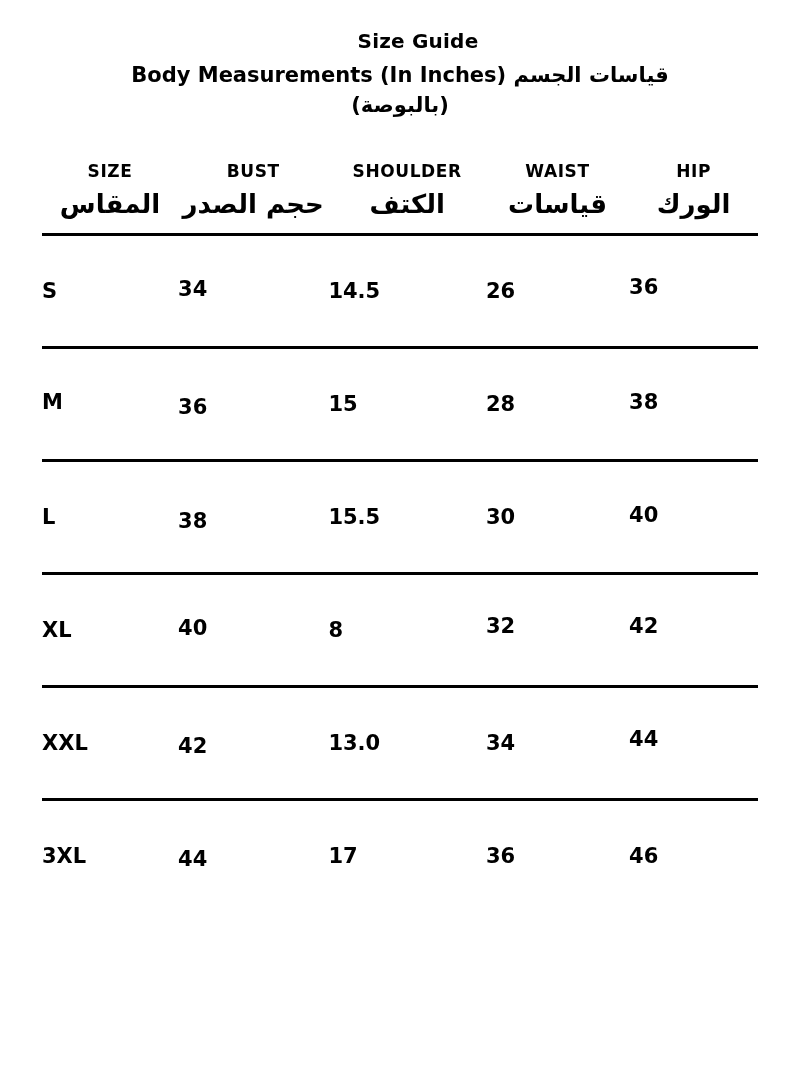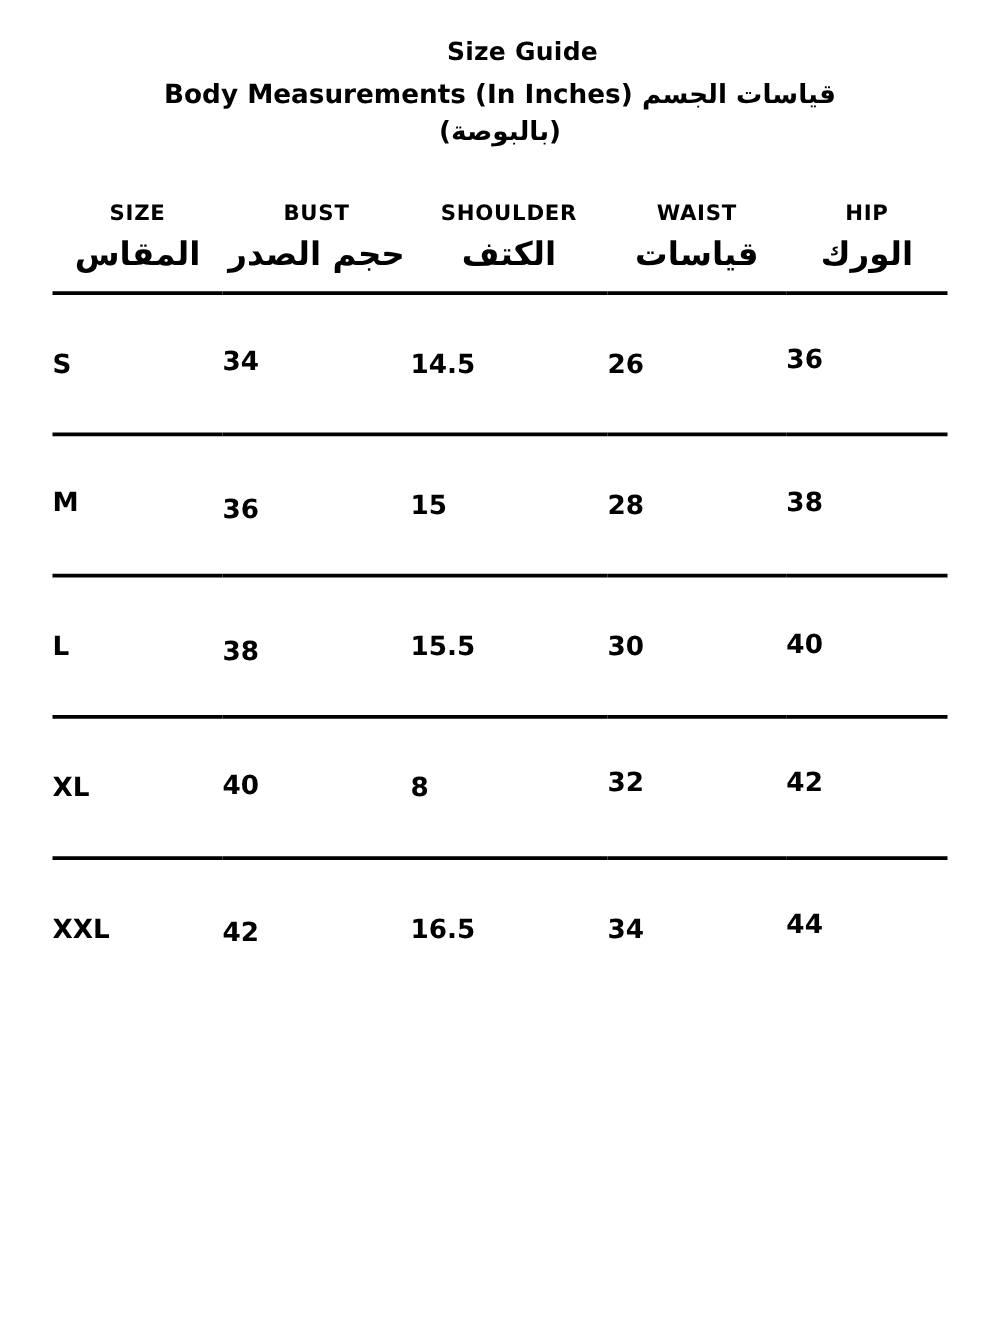--- a/index.html
+++ b/index.html
@@ -152,23 +152,30 @@
           <td>XL</td>
           <td class="j3">40</td>
           <td>8</td>
           <td class="j1">32</td>
           <td class="j1">42</td>
         </tr>
 
         <tr>
           <td>XXL</td>
           <td class="j4">42</td>
-          <td>16.5</td>
+          <td>13.0</td>
           <td>34</td>
           <td class="j1">44</td>
         </tr>
 
+        <tr>
+          <td>3XL</td>
+          <td class="j4">44</td>
+          <td>17</td>
+          <td>36</td>
+          <td>46</td>
+        </tr>
 
       </tbody>
     </table>
   </div>
 
 </div>
 
 </body></html>

